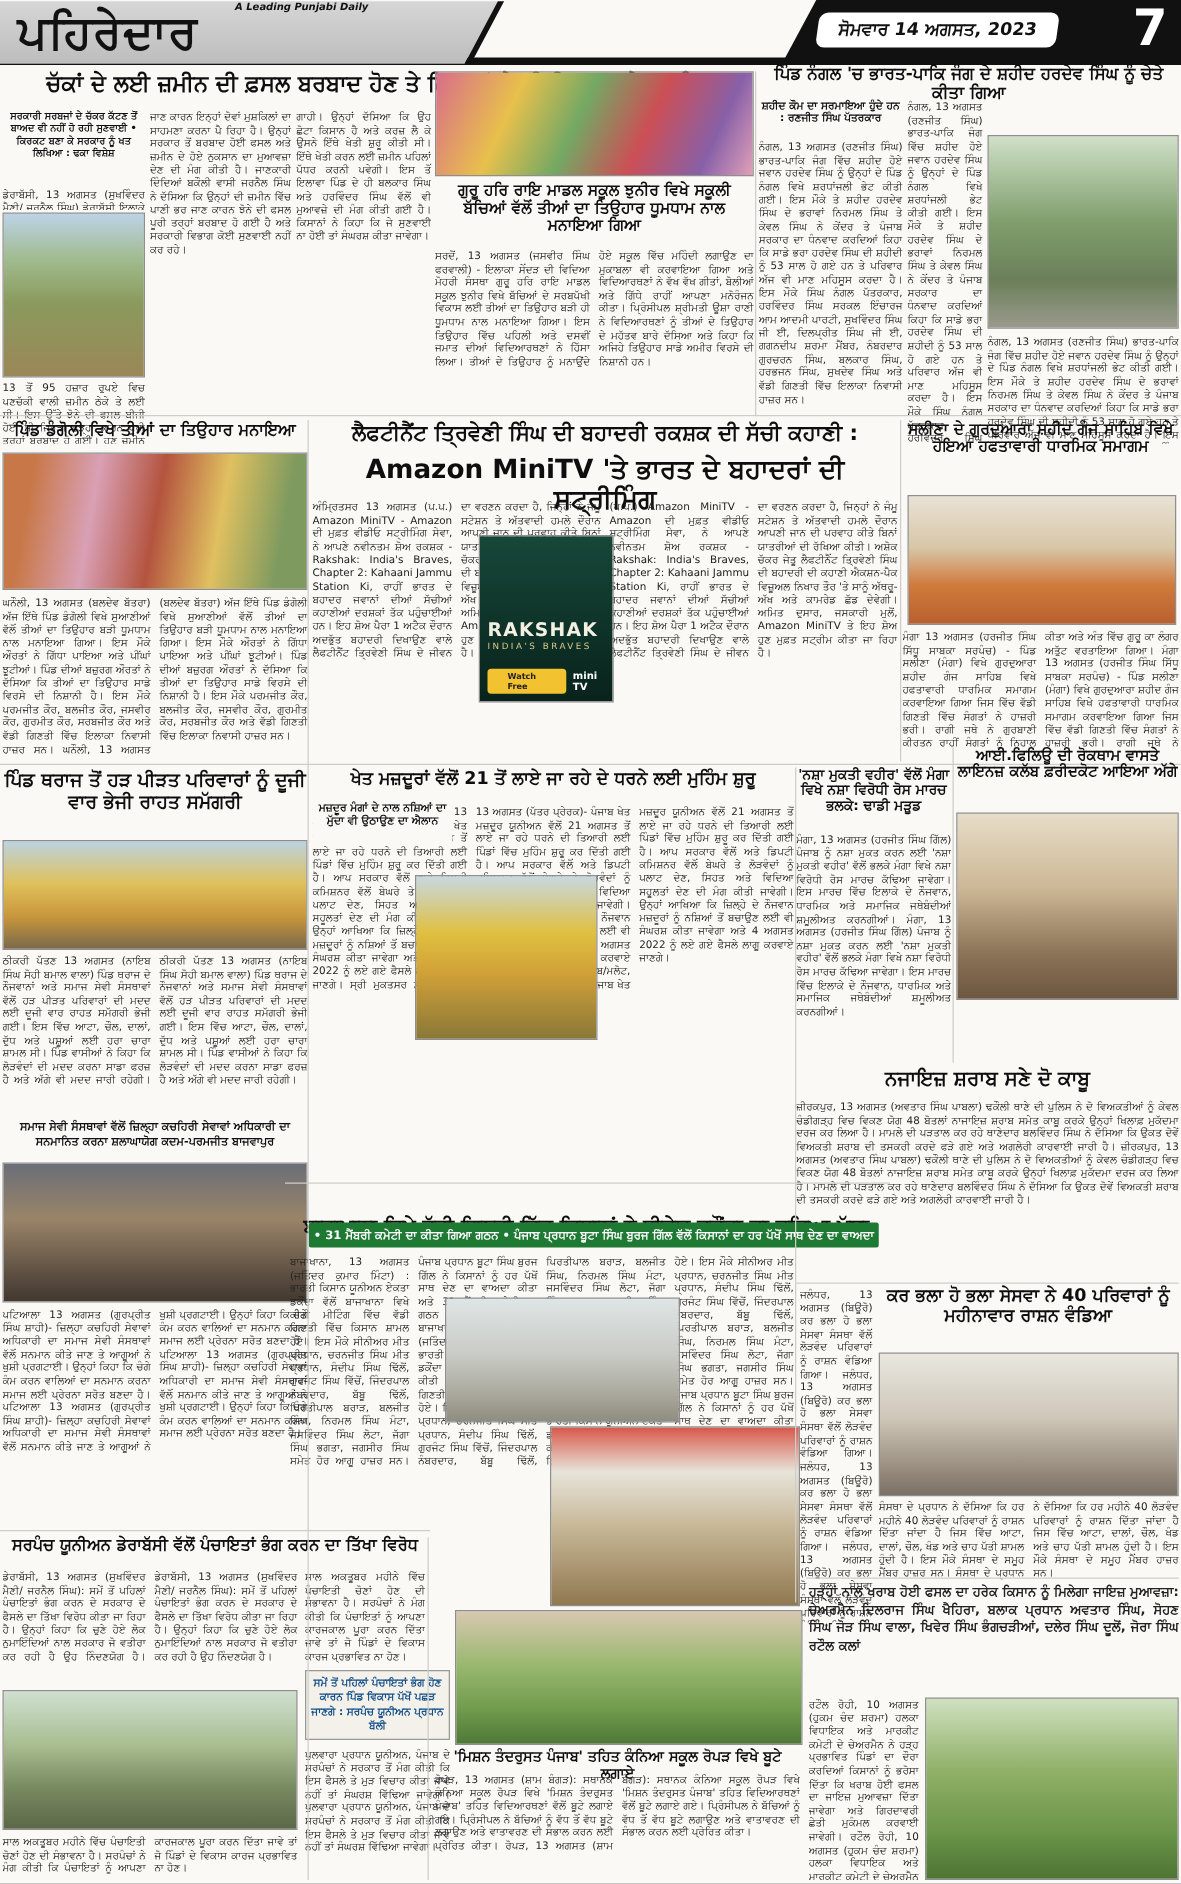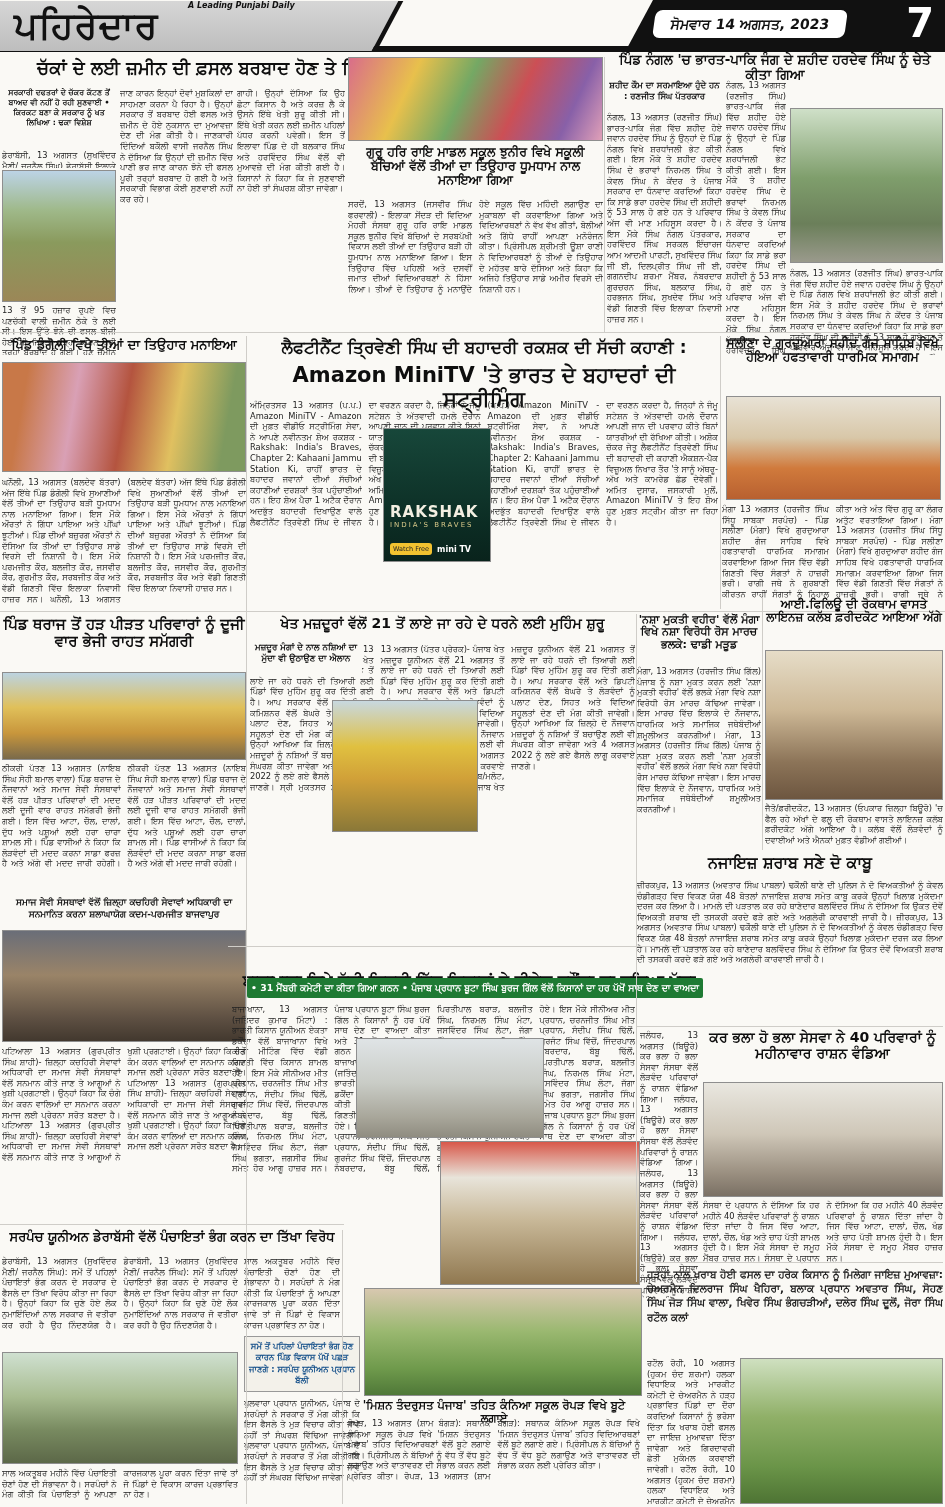--- a/index.html
+++ b/index.html
@@ -43,42 +43,42 @@
   .g-white-group{background:linear-gradient(180deg,#dfe4e6 0%,#c9ccc6 45%,#a8a69a 80%,#8f8c80 100%);}
   .g-canopy{background:linear-gradient(180deg,#d8584a 0%,#e8e4da 25%,#c8b898 55%,#907850 100%);}
   .g-ration{background:linear-gradient(180deg,#e9e7e0 0%,#cfc7b8 45%,#9a8f80 80%,#7a7064 100%);}
   .g-protest{background:linear-gradient(180deg,#cfe0d0 0%,#a8bc90 40%,#788a60 70%,#5c6848 100%);}
   .g-plants{background:linear-gradient(180deg,#d8c8b0 0%,#9ab870 40%,#6f9a4c 75%,#4f7838 100%);}
   .g-grass{background:linear-gradient(180deg,#cfe0c0 0%,#90b068 40%,#6a9448 75%,#4e7434 100%);}
   .poster-inner{display:flex;flex-direction:column;justify-content:flex-end;height:100%;color:#fff;padding:6px;box-sizing:border-box;}
   .poster-title{font-size:15px;font-weight:bold;letter-spacing:1px;color:#f3efe2;}
   .poster-sub{font-size:7px;letter-spacing:2px;color:#d8c98a;margin-bottom:14px;}
   .poster-row{display:flex;align-items:center;gap:5px;}
-  .poster-badge{background:#f2c230;color:#222;font-size:6.5px;font-weight:normal;padding:2px 3px;border-radius:3px;}
+  .poster-badge{background:#f2c230;color:#222;font-size:6.5px;font-weight:bold;padding:2px 16px;border-radius:3px;}
   .poster-brand{font-size:8px;font-weight:bold;color:#fff;}
   .greenbar{background:#1e7a33;color:#fff;font-weight:bold;font-size:9.3px;display:flex;
      align-items:center;justify-content:center;border-radius:2px;}
   .quote-box{border:1px solid #999;background:#f3f1ea;font-size:8.4px;font-weight:bold;text-align:center;
      color:#15508a;padding:4px;line-height:1.35;}
 </style>
 </head>
 <body>
 
 <div id="page">
 
   <div class="abs" id="hdr-black"></div>
   <div class="abs" id="mast-band"></div>
   <div class="abs" id="mast-shape"></div>
   <div class="abs" id="mast-tag">A Leading Punjabi Daily</div>
   <div class="abs" id="mast-title">ਪਹਿਰੇਦਾਰ</div>
   <div class="abs" id="date-box">ਸੋਮਵਾਰ 14 ਅਗਸਤ, 2023</div>
   <div class="abs" id="page-num">7</div>
 
   <div class="abs hl" style="left:2px;top:58px;width:600px;height:26px;font-size:18px;">ਚੱਕਾਂ ਦੇ ਲਈ ਜ਼ਮੀਨ ਦੀ ਫ਼ਸਲ ਬਰਬਾਦ ਹੋਣ ਤੇ ਕਿਸਾਨਾਂ ਨੇ ਕੀਤੀ ਮੁਆਵਜ਼ੇ ਦਾ ਮੰਗ</div>
-  <div class="abs subbold" style="left:2px;top:88px;width:114px;height:60px;font-size:7.8px;line-height:1.3;">ਸਰਕਾਰੀ ਦਫਤਰਾਂ ਦੇ ਚੱਕਰ ਕੱਟਣ ਤੋਂ ਬਾਅਦ ਵੀ ਨਹੀਂ ਹੋ ਰਹੀ ਸੁਣਵਾਈ • ਕਿਰਕਟ ਬਣਾ ਕੇ ਸਰਕਾਰ ਨੂੰ ਖਤ ਲਿਖਿਆ : ਢਕਾ ਵਿਸ਼ੇਸ਼</div>
+  <div class="abs subbold" style="left:2px;top:88px;width:114px;height:60px;font-size:7.8px;line-height:1.3;">ਸਰਕਾਰੀ ਸਰਬਜਾਂ ਦੇ ਚੱਕਰ ਕੱਟਣ ਤੋਂ ਬਾਅਦ ਵੀ ਨਹੀਂ ਹੋ ਰਹੀ ਸੁਣਵਾਈ • ਕਿਰਕਟ ਬਣਾ ਕੇ ਸਰਕਾਰ ਨੂੰ ਖਤ ਲਿਖਿਆ : ਢਕਾ ਵਿਸ਼ੇਸ਼</div>
   <div class="abs bt" style="left:2px;top:150px;width:114px;height:18px;">ਡੇਰਾਬੱਸੀ, 13 ਅਗਸਤ (ਸੁਖਵਿੰਦਰ ਮੈਣੀ/ ਜਰਨੈਲ ਸਿੰਘ) ਡੇਰਾਬੱਸੀ ਇਲਾਕੇ ਦੇ ਪਿੰਡ ਬਕੌਲੀ 'ਚ 22 ਲੱਖ ਰੁਪਏ ਵਿਚ ਘੱਗਰ</div>
   <div class="abs ph g-field" style="left:2px;top:170px;width:114px;height:132px;"></div>
   <div class="abs bt" style="left:2px;top:305px;width:114px;height:50px;">13 ਤੋਂ 95 ਹਜ਼ਾਰ ਰੁਪਏ ਵਿਚ ਪਣਚੱਕੀ ਵਾਲੀ ਜ਼ਮੀਨ ਠੇਕੇ ਤੇ ਲਈ ਸੀ। ਇਸ ਉੱਤੇ ਝੋਨੇ ਦੀ ਫਸਲ ਬੀਜੀ ਹੋਈ ਸੀ ਜਿਹੜੀ ਹੜ੍ਹਾਂ ਕਾਰਨ ਪੂਰੀ ਤਰ੍ਹਾਂ ਬਰਬਾਦ ਹੋ ਗਈ। ਹੁਣ ਜ਼ਮੀਨ ਵਿਚ ਰੇਤ ਭਰ ਜਾਣ ਕਾਰਨ ਖੇਤੀ ਕਰਨੀ ਔਖੀ ਹੋ ਗਈ ਹੈ।</div>
   <div class="abs bt" style="left:237px;top:88px;width:108px;height:267px;">ਗਾਹੀ। ਉਨ੍ਹਾਂ ਦੱਸਿਆ ਕਿ ਉਹ ਛੋਟਾ ਕਿਸਾਨ ਹੈ ਅਤੇ ਕਰਜ਼ ਲੈ ਕੇ ਉਸਨੇ ਇੱਥੇ ਖੇਤੀ ਸ਼ੁਰੂ ਕੀਤੀ ਸੀ। ਇੱਥੇ ਖੇਤੀ ਕਰਨ ਲਈ ਜ਼ਮੀਨ ਪਹਿਲਾਂ ਪੱਧਰ ਕਰਨੀ ਪਵੇਗੀ। ਇਸ ਤੋਂ ਇਲਾਵਾ ਪਿੰਡ ਦੇ ਹੀ ਬਲਕਾਰ ਸਿੰਘ ਅਤੇ ਹਰਵਿੰਦਰ ਸਿੰਘ ਵੱਲੋਂ ਵੀ ਮੁਆਵਜ਼ੇ ਦੀ ਮੰਗ ਕੀਤੀ ਗਈ ਹੈ। ਕਿਸਾਨਾਂ ਨੇ ਕਿਹਾ ਕਿ ਜੇ ਸੁਣਵਾਈ ਨਾ ਹੋਈ ਤਾਂ ਸੰਘਰਸ਼ ਕੀਤਾ ਜਾਵੇਗਾ।</div>
   <div class="abs bt" style="left:120px;top:88px;width:113px;height:267px;">ਜਾਣ ਕਾਰਨ ਇਨ੍ਹਾਂ ਦੋਵਾਂ ਮੁਸ਼ਕਿਲਾਂ ਦਾ ਸਾਹਮਣਾ ਕਰਨਾ ਪੈ ਰਿਹਾ ਹੈ। ਉਨ੍ਹਾਂ ਸਰਕਾਰ ਤੋਂ ਬਰਬਾਦ ਹੋਈ ਫਸਲ ਅਤੇ ਜ਼ਮੀਨ ਦੇ ਹੋਏ ਨੁਕਸਾਨ ਦਾ ਮੁਆਵਜ਼ਾ ਦੇਣ ਦੀ ਮੰਗ ਕੀਤੀ ਹੈ। ਜਾਣਕਾਰੀ ਦਿੰਦਿਆਂ ਬਕੌਲੀ ਵਾਸੀ ਜਰਨੈਲ ਸਿੰਘ ਨੇ ਦੱਸਿਆ ਕਿ ਉਨ੍ਹਾਂ ਦੀ ਜ਼ਮੀਨ ਵਿੱਚ ਪਾਣੀ ਭਰ ਜਾਣ ਕਾਰਨ ਝੋਨੇ ਦੀ ਫਸਲ ਪੂਰੀ ਤਰ੍ਹਾਂ ਬਰਬਾਦ ਹੋ ਗਈ ਹੈ ਅਤੇ ਸਰਕਾਰੀ ਵਿਭਾਗ ਕੋਈ ਸੁਣਵਾਈ ਨਹੀਂ ਕਰ ਰਹੇ।</div>
 
   <div class="abs ph g-tian" style="left:348px;top:57px;width:255px;height:84px;"></div>
   <div class="abs hl" style="left:348px;top:145px;width:255px;height:50px;font-size:12.5px;">ਗੁਰੂ ਹਰਿ ਰਾਇ ਮਾਡਲ ਸਕੂਲ ਝੁਨੀਰ ਵਿਖੇ ਸਕੂਲੀ ਬੱਚਿਆਂ ਵੱਲੋਂ ਤੀਆਂ ਦਾ ਤਿਉਹਾਰ ਧੂਮਧਾਮ ਨਾਲ ਮਨਾਇਆ ਗਿਆ</div>
   <div class="abs bt c2" style="left:348px;top:199px;width:255px;height:157px;">ਸਰਦੋਂ, 13 ਅਗਸਤ (ਜਸਵੀਰ ਸਿੰਘ ਫਰਵਾਲੀ) - ਇਲਾਕਾ ਸੇਂਦੜ ਦੀ ਵਿਦਿਆ ਮੋਹਰੀ ਸੰਸਥਾ ਗੁਰੂ ਹਰਿ ਰਾਇ ਮਾਡਲ ਸਕੂਲ ਝੁਨੀਰ ਵਿਖੇ ਬੱਚਿਆਂ ਦੇ ਸਰਬਪੱਖੀ ਵਿਕਾਸ ਲਈ ਤੀਆਂ ਦਾ ਤਿਉਹਾਰ ਬੜੀ ਹੀ ਧੂਮਧਾਮ ਨਾਲ ਮਨਾਇਆ ਗਿਆ। ਇਸ ਤਿਉਹਾਰ ਵਿੱਚ ਪਹਿਲੀ ਅਤੇ ਦਸਵੀਂ ਜਮਾਤ ਦੀਆਂ ਵਿਦਿਆਰਥਣਾਂ ਨੇ ਹਿੱਸਾ ਲਿਆ। ਤੀਆਂ ਦੇ ਤਿਉਹਾਰ ਨੂੰ ਮਨਾਉਂਦੇ ਹੋਏ ਸਕੂਲ ਵਿੱਚ ਮਹਿੰਦੀ ਲਗਾਉਣ ਦਾ ਮੁਕਾਬਲਾ ਵੀ ਕਰਵਾਇਆ ਗਿਆ ਅਤੇ ਵਿਦਿਆਰਥਣਾਂ ਨੇ ਵੱਖ ਵੱਖ ਗੀਤਾਂ, ਬੋਲੀਆਂ ਅਤੇ ਗਿੱਧੇ ਰਾਹੀਂ ਆਪਣਾ ਮਨੋਰੰਜਨ ਕੀਤਾ। ਪ੍ਰਿੰਸੀਪਲ ਸ਼੍ਰੀਮਤੀ ਊਸ਼ਾ ਰਾਣੀ ਨੇ ਵਿਦਿਆਰਥਣਾਂ ਨੂੰ ਤੀਆਂ ਦੇ ਤਿਉਹਾਰ ਦੇ ਮਹੱਤਵ ਬਾਰੇ ਦੱਸਿਆ ਅਤੇ ਕਿਹਾ ਕਿ ਅਜਿਹੇ ਤਿਉਹਾਰ ਸਾਡੇ ਅਮੀਰ ਵਿਰਸੇ ਦੀ ਨਿਸ਼ਾਨੀ ਹਨ।</div>
 
@@ -126,21 +126,20 @@
   <div class="abs hl" style="left:250px;top:616px;width:385px;height:22px;font-size:14px;">ਖੇਤ ਮਜ਼ਦੂਰਾਂ ਵੱਲੋਂ 21 ਤੋਂ ਲਾਏ ਜਾ ਰਹੇ ਦੇ ਧਰਨੇ ਲਈ ਮੁਹਿੰਮ ਸ਼ੁਰੂ</div>
   <div class="abs bt c3" style="left:250px;top:644px;width:385px;height:300px;">ਸ੍ਰੀ ਮੁਕਤਸਰ ਸਾਹਿਬ/ਮਲੋਟ, 13 ਅਗਸਤ (ਪੱਤਰ ਪ੍ਰੇਰਕ)- ਪੰਜਾਬ ਖੇਤ ਮਜ਼ਦੂਰ ਯੂਨੀਅਨ ਵੱਲੋਂ 21 ਅਗਸਤ ਤੋਂ ਲਾਏ ਜਾ ਰਹੇ ਧਰਨੇ ਦੀ ਤਿਆਰੀ ਲਈ ਪਿੰਡਾਂ ਵਿੱਚ ਮੁਹਿੰਮ ਸ਼ੁਰੂ ਕਰ ਦਿੱਤੀ ਗਈ ਹੈ। ਆਪ ਸਰਕਾਰ ਵੱਲੋਂ ਅਤੇ ਡਿਪਟੀ ਕਮਿਸ਼ਨਰ ਵੱਲੋਂ ਬੇਘਰੇ ਤੇ ਲੋੜਵੰਦਾਂ ਨੂੰ ਪਲਾਟ ਦੇਣ, ਸਿਹਤ ਅਤੇ ਵਿਦਿਆ ਸਹੂਲਤਾਂ ਦੇਣ ਦੀ ਮੰਗ ਕੀਤੀ ਜਾਵੇਗੀ। ਉਨ੍ਹਾਂ ਆਖਿਆ ਕਿ ਜ਼ਿਲ੍ਹੇ ਦੇ ਨੌਜਵਾਨ ਮਜ਼ਦੂਰਾਂ ਨੂੰ ਨਸ਼ਿਆਂ ਤੋਂ ਬਚਾਉਣ ਲਈ ਵੀ ਸੰਘਰਸ਼ ਕੀਤਾ ਜਾਵੇਗਾ ਅਤੇ 4 ਅਗਸਤ 2022 ਨੂੰ ਲਏ ਗਏ ਫੈਸਲੇ ਲਾਗੂ ਕਰਵਾਏ ਜਾਣਗੇ। ਸ੍ਰੀ ਮੁਕਤਸਰ ਸਾਹਿਬ/ਮਲੋਟ, 13 ਅਗਸਤ (ਪੱਤਰ ਪ੍ਰੇਰਕ)- ਪੰਜਾਬ ਖੇਤ ਮਜ਼ਦੂਰ ਯੂਨੀਅਨ ਵੱਲੋਂ 21 ਅਗਸਤ ਤੋਂ ਲਾਏ ਜਾ ਰਹੇ ਧਰਨੇ ਦੀ ਤਿਆਰੀ ਲਈ ਪਿੰਡਾਂ ਵਿੱਚ ਮੁਹਿੰਮ ਸ਼ੁਰੂ ਕਰ ਦਿੱਤੀ ਗਈ ਹੈ। ਆਪ ਸਰਕਾਰ ਵੱਲੋਂ ਅਤੇ ਡਿਪਟੀ ਕਮਿਸ਼ਨਰ ਵੱਲੋਂ ਬੇਘਰੇ ਤੇ ਲੋੜਵੰਦਾਂ ਨੂੰ ਪਲਾਟ ਦੇਣ, ਸਿਹਤ ਅਤੇ ਵਿਦਿਆ ਸਹੂਲਤਾਂ ਦੇਣ ਦੀ ਮੰਗ ਕੀਤੀ ਜਾਵੇਗੀ। ਉਨ੍ਹਾਂ ਆਖਿਆ ਕਿ ਜ਼ਿਲ੍ਹੇ ਦੇ ਨੌਜਵਾਨ ਮਜ਼ਦੂਰਾਂ ਨੂੰ ਨਸ਼ਿਆਂ ਤੋਂ ਬਚਾਉਣ ਲਈ ਵੀ ਸੰਘਰਸ਼ ਕੀਤਾ ਜਾਵੇਗਾ ਅਤੇ 4 ਅਗਸਤ 2022 ਨੂੰ ਲਏ ਗਏ ਫੈਸਲੇ ਲਾਗੂ ਕਰਵਾਏ ਜਾਣਗੇ। ਸ੍ਰੀ ਮੁਕਤਸਰ ਸਾਹਿਬ/ਮਲੋਟ, 13 ਅਗਸਤ (ਪੱਤਰ ਪ੍ਰੇਰਕ)- ਪੰਜਾਬ ਖੇਤ ਮਜ਼ਦੂਰ ਯੂਨੀਅਨ ਵੱਲੋਂ 21 ਅਗਸਤ ਤੋਂ ਲਾਏ ਜਾ ਰਹੇ ਧਰਨੇ ਦੀ ਤਿਆਰੀ ਲਈ ਪਿੰਡਾਂ ਵਿੱਚ ਮੁਹਿੰਮ ਸ਼ੁਰੂ ਕਰ ਦਿੱਤੀ ਗਈ ਹੈ। ਆਪ ਸਰਕਾਰ ਵੱਲੋਂ ਅਤੇ ਡਿਪਟੀ ਕਮਿਸ਼ਨਰ ਵੱਲੋਂ ਬੇਘਰੇ ਤੇ ਲੋੜਵੰਦਾਂ ਨੂੰ ਪਲਾਟ ਦੇਣ, ਸਿਹਤ ਅਤੇ ਵਿਦਿਆ ਸਹੂਲਤਾਂ ਦੇਣ ਦੀ ਮੰਗ ਕੀਤੀ ਜਾਵੇਗੀ। ਉਨ੍ਹਾਂ ਆਖਿਆ ਕਿ ਜ਼ਿਲ੍ਹੇ ਦੇ ਨੌਜਵਾਨ ਮਜ਼ਦੂਰਾਂ ਨੂੰ ਨਸ਼ਿਆਂ ਤੋਂ ਬਚਾਉਣ ਲਈ ਵੀ ਸੰਘਰਸ਼ ਕੀਤਾ ਜਾਵੇਗਾ ਅਤੇ 4 ਅਗਸਤ 2022 ਨੂੰ ਲਏ ਗਏ ਫੈਸਲੇ ਲਾਗੂ ਕਰਵਾਏ ਜਾਣਗੇ।</div>
   <div class="abs subbold" style="left:250px;top:642px;width:112px;height:34px;font-size:8.6px;background:#faf9f5;">ਮਜ਼ਦੂਰ ਮੰਗਾਂ ਦੇ ਨਾਲ ਨਸ਼ਿਆਂ ਦਾ ਮੁੱਦਾ ਵੀ ਉਠਾਉਣ ਦਾ ਐਲਾਨ</div>
   <div class="abs ph g-rally" style="left:332px;top:700px;width:146px;height:132px;"></div>
 
   <div class="abs hl" style="left:637px;top:614px;width:124px;height:48px;font-size:11px;">'ਨਸ਼ਾ ਮੁਕਤੀ ਵਹੀਰ' ਵੱਲੋਂ ਮੰਗਾ ਵਿਖੇ ਨਸ਼ਾ ਵਿਰੋਧੀ ਰੋਸ ਮਾਰਚ ਭਲਕੇ: ਢਾਡੀ ਮੜੂਡ</div>
   <div class="abs bt" style="left:637px;top:666px;width:124px;height:184px;">ਮੰਗਾ, 13 ਅਗਸਤ (ਹਰਜੀਤ ਸਿੰਘ ਗਿੱਲ) ਪੰਜਾਬ ਨੂੰ ਨਸ਼ਾ ਮੁਕਤ ਕਰਨ ਲਈ 'ਨਸ਼ਾ ਮੁਕਤੀ ਵਹੀਰ' ਵੱਲੋਂ ਭਲਕੇ ਮੰਗਾ ਵਿਖੇ ਨਸ਼ਾ ਵਿਰੋਧੀ ਰੋਸ ਮਾਰਚ ਕੱਢਿਆ ਜਾਵੇਗਾ। ਇਸ ਮਾਰਚ ਵਿੱਚ ਇਲਾਕੇ ਦੇ ਨੌਜਵਾਨ, ਧਾਰਮਿਕ ਅਤੇ ਸਮਾਜਿਕ ਜਥੇਬੰਦੀਆਂ ਸ਼ਮੂਲੀਅਤ ਕਰਨਗੀਆਂ। ਮੰਗਾ, 13 ਅਗਸਤ (ਹਰਜੀਤ ਸਿੰਘ ਗਿੱਲ) ਪੰਜਾਬ ਨੂੰ ਨਸ਼ਾ ਮੁਕਤ ਕਰਨ ਲਈ 'ਨਸ਼ਾ ਮੁਕਤੀ ਵਹੀਰ' ਵੱਲੋਂ ਭਲਕੇ ਮੰਗਾ ਵਿਖੇ ਨਸ਼ਾ ਵਿਰੋਧੀ ਰੋਸ ਮਾਰਚ ਕੱਢਿਆ ਜਾਵੇਗਾ। ਇਸ ਮਾਰਚ ਵਿੱਚ ਇਲਾਕੇ ਦੇ ਨੌਜਵਾਨ, ਧਾਰਮਿਕ ਅਤੇ ਸਮਾਜਿਕ ਜਥੇਬੰਦੀਆਂ ਸ਼ਮੂਲੀਅਤ ਕਰਨਗੀਆਂ।</div>
 
   <div class="abs hl" style="left:765px;top:598px;width:178px;height:34px;font-size:12px;">ਆਈ.ਫਿਲਿਊ ਦੀ ਰੋਕਥਾਮ ਵਾਸਤੇ ਲਾਇਨਜ਼ ਕਲੱਬ ਫ਼ਰੀਦਕੋਟ ਆਇਆ ਅੱਗੇ</div>
   <div class="abs ph g-lions" style="left:765px;top:650px;width:178px;height:150px;"></div>
-  <div class="abs bt" style="left:765px;top:803px;width:178px;height:47px;">ਜੈਤੋ/ਫ਼ਰੀਦਕੋਟ, 13 ਅਗਸਤ (ਓਪਕਾਰ ਜ਼ਿਲ੍ਹਾ ਬਿਊਰੋ) 'ਚ ਫੈਲ ਰਹੇ ਅੱਖਾਂ ਦੇ ਫਲੂ ਦੀ ਰੋਕਥਾਮ ਵਾਸਤੇ ਲਾਇਨਜ਼ ਕਲੱਬ ਫ਼ਰੀਦਕੋਟ ਅੱਗੇ ਆਇਆ ਹੈ। ਕਲੱਬ ਵੱਲੋਂ ਲੋੜਵੰਦਾਂ ਨੂੰ ਦਵਾਈਆਂ ਅਤੇ ਐਨਕਾਂ ਮੁਫ਼ਤ ਵੰਡੀਆਂ ਗਈਆਂ।</div>
 
   <div class="abs hl" style="left:637px;top:854px;width:306px;height:22px;font-size:16px;">ਨਜਾਇਜ਼ ਸ਼ਰਾਬ ਸਣੇ ਦੋ ਕਾਬੂ</div>
   <div class="abs bt" style="left:637px;top:880px;width:306px;height:146px;">ਜ਼ੀਰਕਪੁਰ, 13 ਅਗਸਤ (ਅਵਤਾਰ ਸਿੰਘ ਪਾਬਲਾ) ਢਕੌਲੀ ਥਾਣੇ ਦੀ ਪੁਲਿਸ ਨੇ ਦੋ ਵਿਅਕਤੀਆਂ ਨੂੰ ਕੇਵਲ ਚੰਡੀਗੜ੍ਹ ਵਿਚ ਵਿਕਣ ਯੋਗ 48 ਬੋਤਲਾਂ ਨਾਜਾਇਜ਼ ਸ਼ਰਾਬ ਸਮੇਤ ਕਾਬੂ ਕਰਕੇ ਉਨ੍ਹਾਂ ਖਿਲਾਫ਼ ਮੁਕੱਦਮਾ ਦਰਜ ਕਰ ਲਿਆ ਹੈ। ਮਾਮਲੇ ਦੀ ਪੜਤਾਲ ਕਰ ਰਹੇ ਥਾਣੇਦਾਰ ਬਲਵਿੰਦਰ ਸਿੰਘ ਨੇ ਦੱਸਿਆ ਕਿ ਉਕਤ ਦੋਵੇਂ ਵਿਅਕਤੀ ਸ਼ਰਾਬ ਦੀ ਤਸਕਰੀ ਕਰਦੇ ਫੜੇ ਗਏ ਅਤੇ ਅਗਲੇਰੀ ਕਾਰਵਾਈ ਜਾਰੀ ਹੈ। ਜ਼ੀਰਕਪੁਰ, 13 ਅਗਸਤ (ਅਵਤਾਰ ਸਿੰਘ ਪਾਬਲਾ) ਢਕੌਲੀ ਥਾਣੇ ਦੀ ਪੁਲਿਸ ਨੇ ਦੋ ਵਿਅਕਤੀਆਂ ਨੂੰ ਕੇਵਲ ਚੰਡੀਗੜ੍ਹ ਵਿਚ ਵਿਕਣ ਯੋਗ 48 ਬੋਤਲਾਂ ਨਾਜਾਇਜ਼ ਸ਼ਰਾਬ ਸਮੇਤ ਕਾਬੂ ਕਰਕੇ ਉਨ੍ਹਾਂ ਖਿਲਾਫ਼ ਮੁਕੱਦਮਾ ਦਰਜ ਕਰ ਲਿਆ ਹੈ। ਮਾਮਲੇ ਦੀ ਪੜਤਾਲ ਕਰ ਰਹੇ ਥਾਣੇਦਾਰ ਬਲਵਿੰਦਰ ਸਿੰਘ ਨੇ ਦੱਸਿਆ ਕਿ ਉਕਤ ਦੋਵੇਂ ਵਿਅਕਤੀ ਸ਼ਰਾਬ ਦੀ ਤਸਕਰੀ ਕਰਦੇ ਫੜੇ ਗਏ ਅਤੇ ਅਗਲੇਰੀ ਕਾਰਵਾਈ ਜਾਰੀ ਹੈ।</div>
 
   <div class="abs hr" style="left:637px;top:1026px;width:306px;"></div>
 
   <div class="abs bt" style="left:640px;top:1030px;width:58px;height:268px;">ਜਲੰਧਰ, 13 ਅਗਸਤ (ਬਿਊਰੋ) ਕਰ ਭਲਾ ਹੋ ਭਲਾ ਸੇਸਵਾ ਸੰਸਥਾ ਵੱਲੋਂ ਲੋੜਵੰਦ ਪਰਿਵਾਰਾਂ ਨੂੰ ਰਾਸ਼ਨ ਵੰਡਿਆ ਗਿਆ। ਜਲੰਧਰ, 13 ਅਗਸਤ (ਬਿਊਰੋ) ਕਰ ਭਲਾ ਹੋ ਭਲਾ ਸੇਸਵਾ ਸੰਸਥਾ ਵੱਲੋਂ ਲੋੜਵੰਦ ਪਰਿਵਾਰਾਂ ਨੂੰ ਰਾਸ਼ਨ ਵੰਡਿਆ ਗਿਆ। ਜਲੰਧਰ, 13 ਅਗਸਤ (ਬਿਊਰੋ) ਕਰ ਭਲਾ ਹੋ ਭਲਾ ਸੇਸਵਾ ਸੰਸਥਾ ਵੱਲੋਂ ਲੋੜਵੰਦ ਪਰਿਵਾਰਾਂ ਨੂੰ ਰਾਸ਼ਨ ਵੰਡਿਆ ਗਿਆ। ਜਲੰਧਰ, 13 ਅਗਸਤ (ਬਿਊਰੋ) ਕਰ ਭਲਾ ਹੋ ਭਲਾ ਸੇਸਵਾ ਸੰਸਥਾ ਵੱਲੋਂ ਲੋੜਵੰਦ ਪਰਿਵਾਰਾਂ ਨੂੰ ਰਾਸ਼ਨ ਵੰਡਿਆ ਗਿਆ।</div>
   <div class="abs hl" style="left:702px;top:1030px;width:241px;height:48px;font-size:14px;">ਕਰ ਭਲਾ ਹੋ ਭਲਾ ਸੇਸਵਾ ਨੇ 40 ਪਰਿਵਾਰਾਂ ਨੂੰ ਮਹੀਨਾਵਾਰ ਰਾਸ਼ਨ ਵੰਡਿਆ</div>
   <div class="abs ph g-ration" style="left:703px;top:1082px;width:240px;height:115px;"></div>
   <div class="abs bt c2" style="left:703px;top:1200px;width:240px;height:98px;">ਸੰਸਥਾ ਦੇ ਪ੍ਰਧਾਨ ਨੇ ਦੱਸਿਆ ਕਿ ਹਰ ਮਹੀਨੇ 40 ਲੋੜਵੰਦ ਪਰਿਵਾਰਾਂ ਨੂੰ ਰਾਸ਼ਨ ਦਿੱਤਾ ਜਾਂਦਾ ਹੈ ਜਿਸ ਵਿੱਚ ਆਟਾ, ਦਾਲਾਂ, ਚੌਲ, ਖੰਡ ਅਤੇ ਚਾਹ ਪੱਤੀ ਸ਼ਾਮਲ ਹੁੰਦੀ ਹੈ। ਇਸ ਮੌਕੇ ਸੰਸਥਾ ਦੇ ਸਮੂਹ ਮੈਂਬਰ ਹਾਜ਼ਰ ਸਨ। ਸੰਸਥਾ ਦੇ ਪ੍ਰਧਾਨ ਨੇ ਦੱਸਿਆ ਕਿ ਹਰ ਮਹੀਨੇ 40 ਲੋੜਵੰਦ ਪਰਿਵਾਰਾਂ ਨੂੰ ਰਾਸ਼ਨ ਦਿੱਤਾ ਜਾਂਦਾ ਹੈ ਜਿਸ ਵਿੱਚ ਆਟਾ, ਦਾਲਾਂ, ਚੌਲ, ਖੰਡ ਅਤੇ ਚਾਹ ਪੱਤੀ ਸ਼ਾਮਲ ਹੁੰਦੀ ਹੈ। ਇਸ ਮੌਕੇ ਸੰਸਥਾ ਦੇ ਸਮੂਹ ਮੈਂਬਰ ਹਾਜ਼ਰ ਸਨ।</div>

